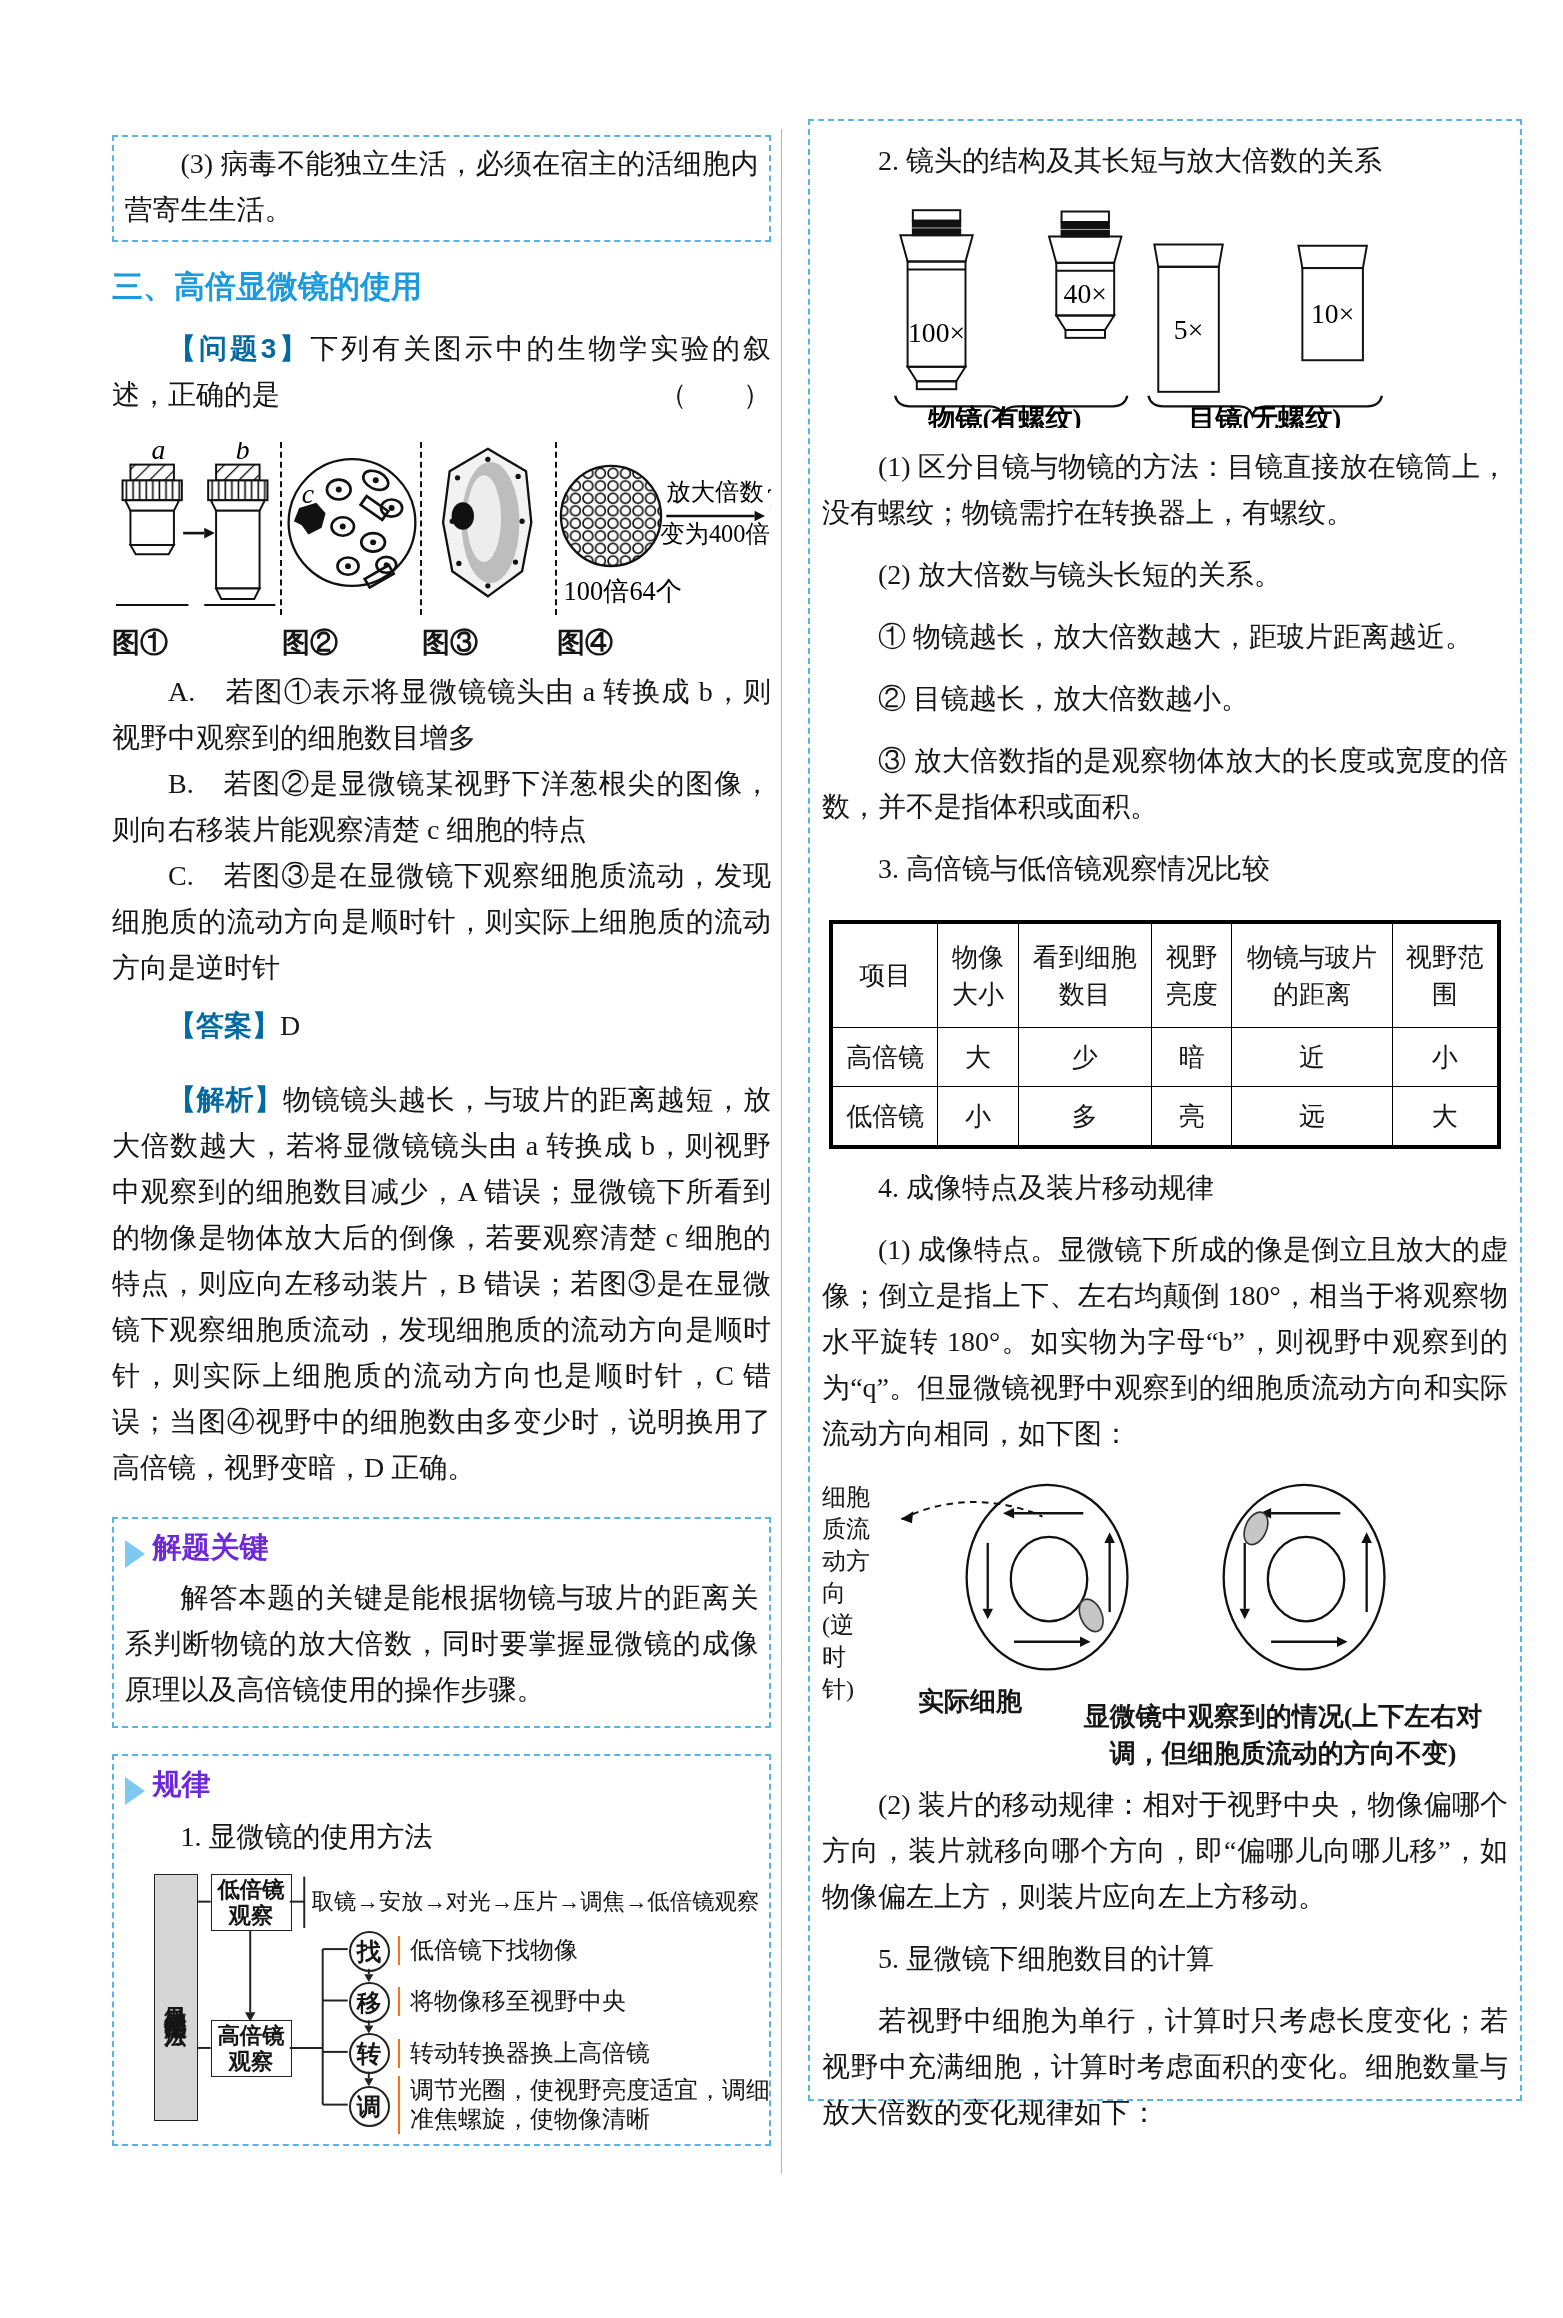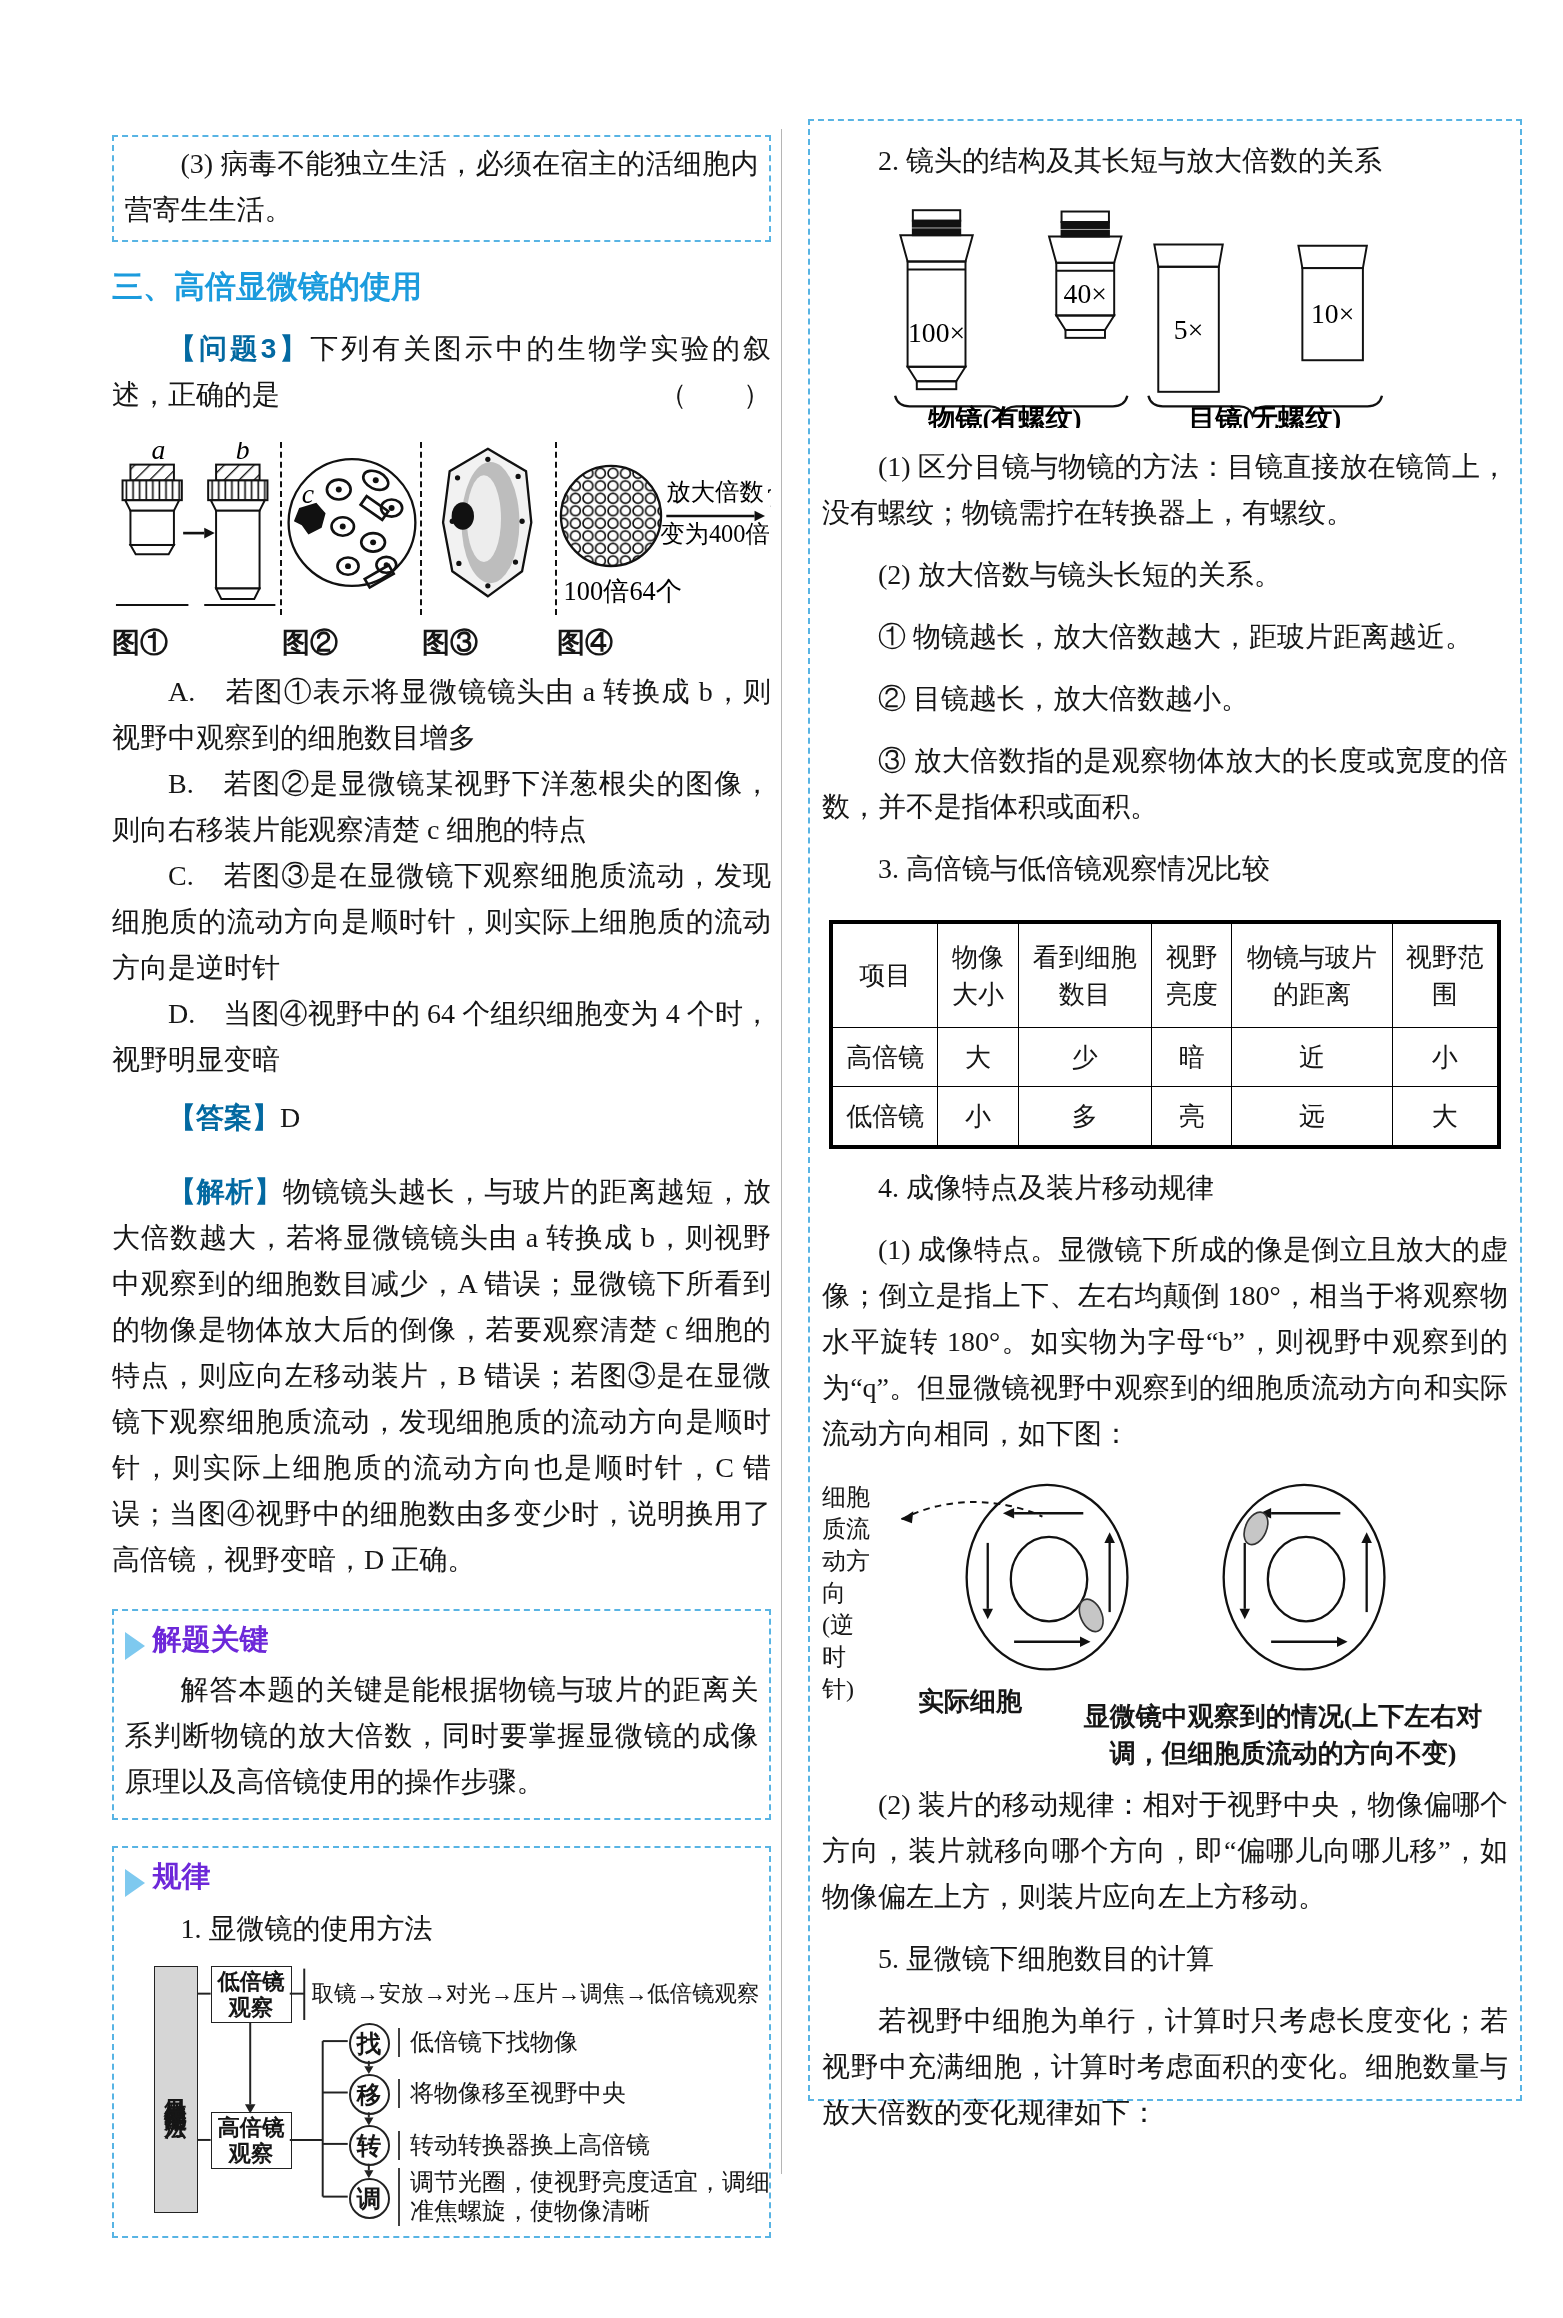--- a/index.html
+++ b/index.html
@@ -49,21 +49,21 @@
   .flow .vbar{position:absolute;left:29px;top:4px;width:42px;height:245px;background:#d6d6d6;
               border:1.3px solid #222;display:flex;align-items:center;justify-content:center;
               writing-mode:vertical-rl;text-orientation:upright;font-size:22.4px;letter-spacing:2.6px;font-weight:600;}
   .flow .fbox{position:absolute;left:86px;width:79px;height:55px;border:1.3px solid #222;
               display:flex;align-items:center;justify-content:center;text-align:center;
               font-size:22.4px;line-height:26px;font-weight:600;}
   .flow .chain{position:absolute;left:187px;top:16px;display:flex;align-items:center;
                font-size:22.4px;white-space:nowrap;}
   .flow .circ{position:absolute;left:224px;width:37px;height:37px;border:2px solid #222;
               border-radius:50%;text-align:center;line-height:37px;font-size:24.4px;font-weight:600;}
-  .flow .desc{position:absolute;left:273px;border-left:2px solid #404040;padding-left:10.5px;
+  .flow .desc{position:absolute;left:273px;border-left:2px solid #f97316;padding-left:10.5px;
               font-size:24px;line-height:29px;width:364px;}
   .flowsvg{position:absolute;left:0;top:0;}
   
   .col-right{position:absolute;left:808px;top:119px;width:714px;height:1982px;
              box-sizing:border-box;padding:10.5px 12px;}
   .col-right .body-p{margin-top:16px;}
   .lensfig{margin:17px auto 4px auto;display:block;}
   table.cmp{border-collapse:collapse;border:4px solid #000;margin:28px auto 6.6px auto;width:672px;}
   table.cmp td{border:1.6px solid #000;text-align:center;font-size:26px;line-height:37px;
                padding:10.5px 4px;}
@@ -204,21 +204,20 @@
     <div class="figcaps">
       <div style="width:170px">图①</div>
       <div style="width:140px">图②</div>
       <div style="width:135px">图③</div>
       <div style="width:214px">图④</div>
     </div>
 
     <p class="body-p"><span>A.</span>　<span>若图①表示将显微镜镜头由 a 转换成 b，则视野中观察到的细胞数目增多</span></p>
     <p class="body-p"><span>B.</span>　<span>若图②是显微镜某视野下洋葱根尖的图像，则向右移装片能观察清楚 c 细胞的特点</span></p>
     <p class="body-p"><span>C.</span>　<span>若图③是在显微镜下观察细胞质流动，发现细胞质的流动方向是顺时针，则实际上细胞质的流动方向是逆时针</span></p>
-    <p class="body-p"><span>D.</span>　<span>当图④视野中的 64 个组织细胞变为 4 个时，视野明显变暗</span></p>
 
     <p class="ansline">
       <span class="tag">【答案】</span><span>D</span>
     </p>
 
     <p class="body-p" style="margin-top:5.3px">
       <span class="tag">【解析】</span><span>物镜镜头越长，与玻片的距离越短，放大倍数越大，若将显微镜镜头由 a 转换成 b，则视野中观察到的细胞数目减少，A 错误；显微镜下所看到的物像是物体放大后的倒像，若要观察清楚 c 细胞的特点，则应向左移动装片，B 错误；若图③是在显微镜下观察细胞质流动，发现细胞质的流动方向是顺时针，则实际上细胞质的流动方向也是顺时针，C 错误；当图④视野中的细胞数由多变少时，说明换用了高倍镜，视野变暗，D 正确。</span>
     </p>
 
     <div class="dashedbox notebox">

